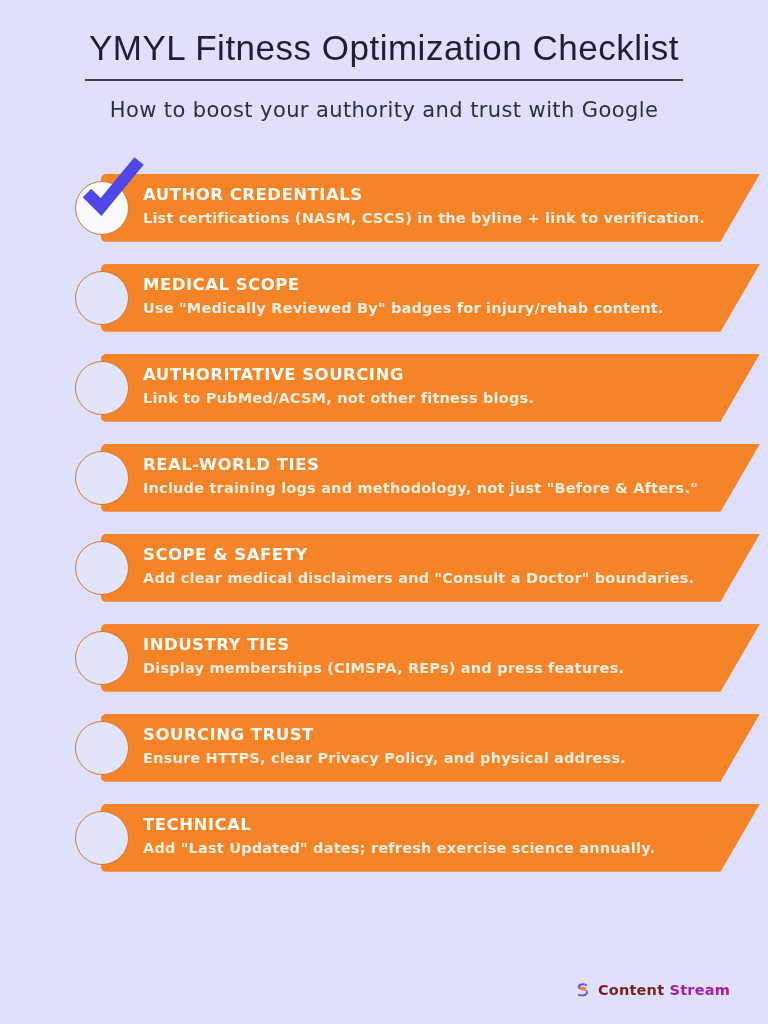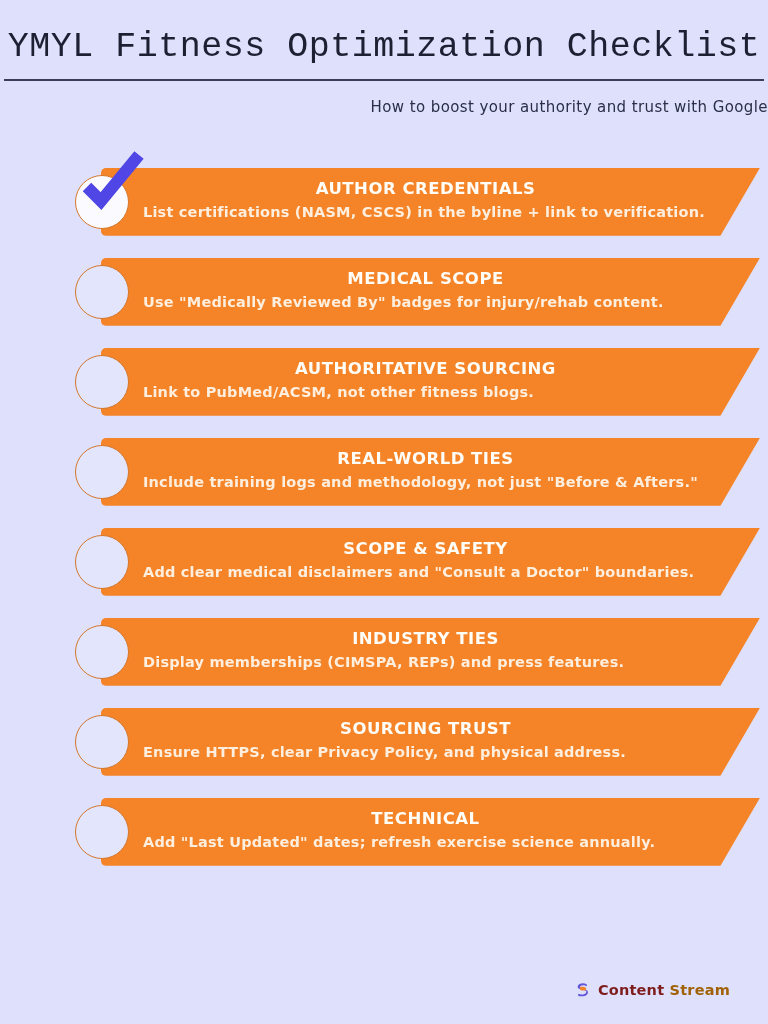--- a/index.html
+++ b/index.html
@@ -14,38 +14,37 @@
     overflow: hidden;
     position: relative;
   }
 
   
   .header {
     padding-top: 26px;
     text-align: center;
   }
   .title {
-    font-family: Liberation Mono, monospace;
+    font-family: Liberation Sans, sans-serif;
     font-size: 35px;
     font-weight: 400;
     letter-spacing: 0.5px;
     color: #1d2033;
     line-height: 1.25;
     display: inline-block;
     padding: 0 4px 9px 4px;
     border-bottom: 2px solid #3a3f55;
     margin: 0;
   }
   .subtitle {
     margin: 17px 0 0 0;
-    font-size: 15px;
+    font-size: 21px;
     letter-spacing: 0.4px;
     color: #2b2f45;
     font-weight: 400;
-    text-align: right;
   }
 
   
   .checklist {
     margin-top: 52px;
     padding-left: 75px;
     position: relative;
   }
   .row {
     position: relative;
@@ -69,21 +68,20 @@
     top: 10px;
     right: 60px;
   }
   .item-title {
     font-size: 16.5px;
     font-weight: bold;
     color: #fffdf8;
     letter-spacing: 0.5px;
     line-height: 1.35;
     white-space: nowrap;
-    text-align: center;
   }
   .item-desc {
     font-size: 14.5px;
     font-weight: 700;
     color: #fdeede;
     letter-spacing: 0.2px;
     line-height: 1.45;
     margin-top: 2px;
     white-space: nowrap;
   }
@@ -127,21 +125,21 @@
     width: 17px;
     height: 17px;
     flex: none;
   }
   .logo-text {
     font-size: 14.5px;
     font-weight: bold;
     letter-spacing: 0.2px;
   }
   .logo-a { color: #7f1d1d; }
-  .logo-b { color: #a16207; }
+  .logo-b { color: #a21caf; }
 </style>
 </head>
 <body>
 
 <div class="header">
   <h1 class="title">YMYL Fitness Optimization Checklist</h1>
   <p class="subtitle">How to boost your authority and trust with Google</p>
 </div>
 
 <div class="checklist" id="checklist">

